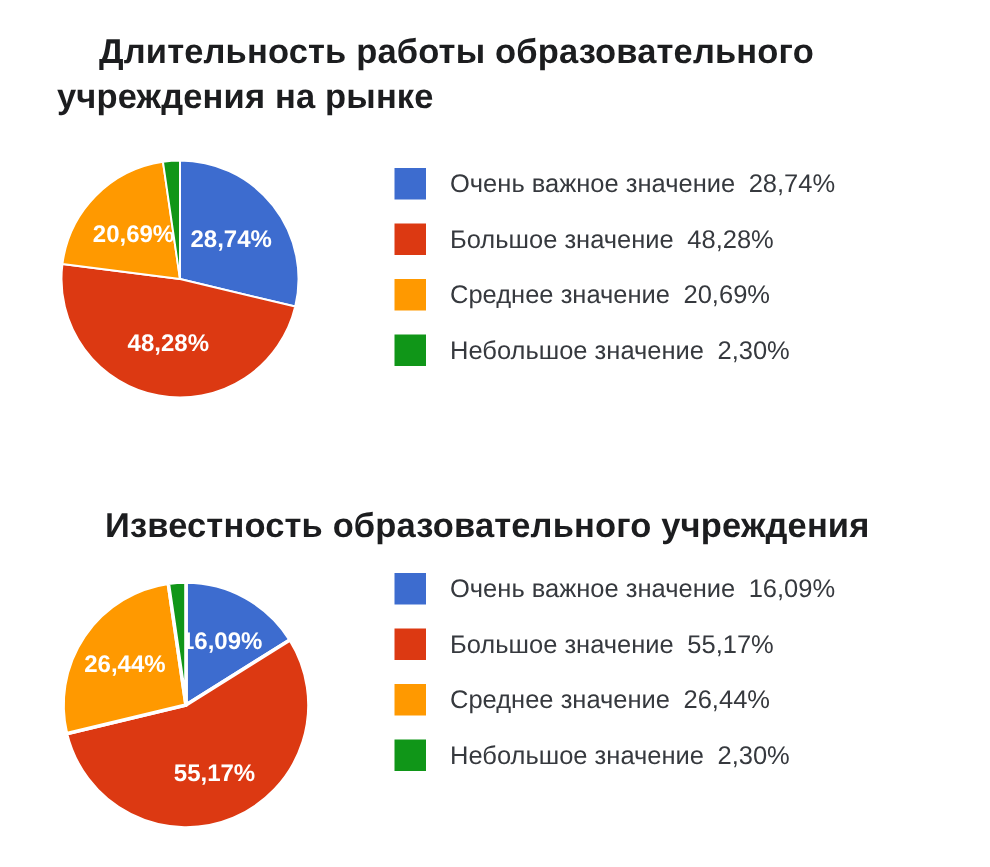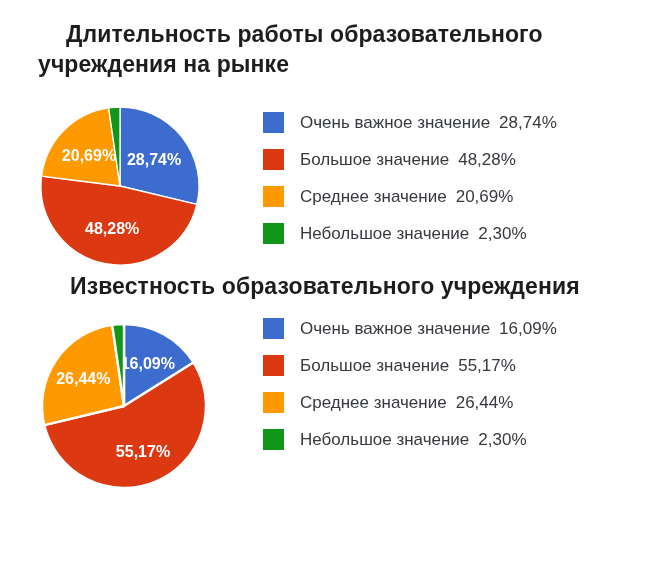--- a/index.html
+++ b/index.html
@@ -23,20 +23,21 @@
     color: #1c1d1f;
     letter-spacing: 0.1px;
   }
   .title-1 {
     padding-top: 19px;
     padding-left: 38px;
     text-indent: 28px;
     width: 560px;
   }
   .title-2 {
+    margin-top: 64px;
     padding-left: 70px;
     width: 580px;
     white-space: nowrap;
   }
   .chart-row {
     display: flex;
     flex-direction: row;
     align-items: flex-start;
   }
   .row-1 { margin-top: 22px; }

